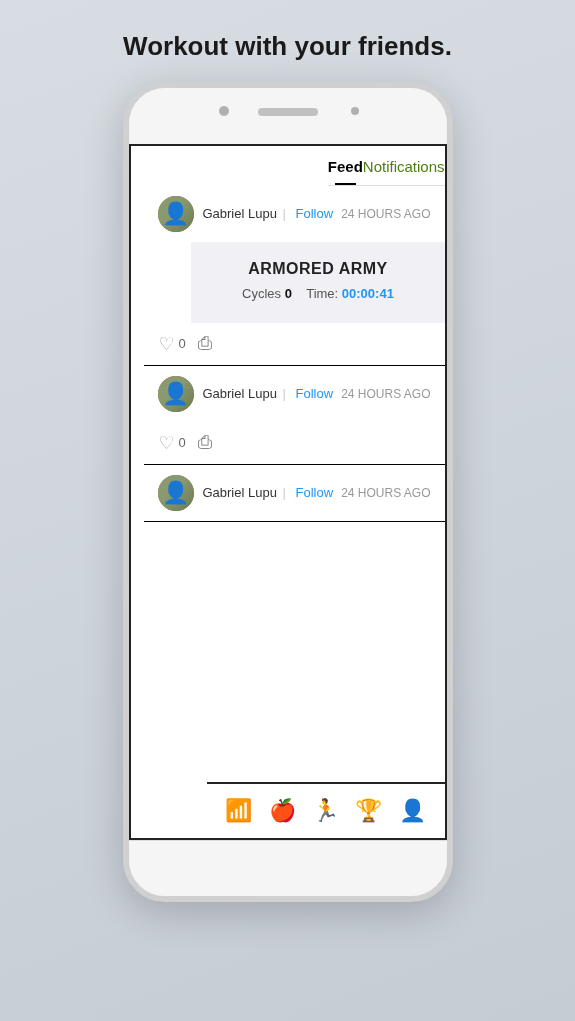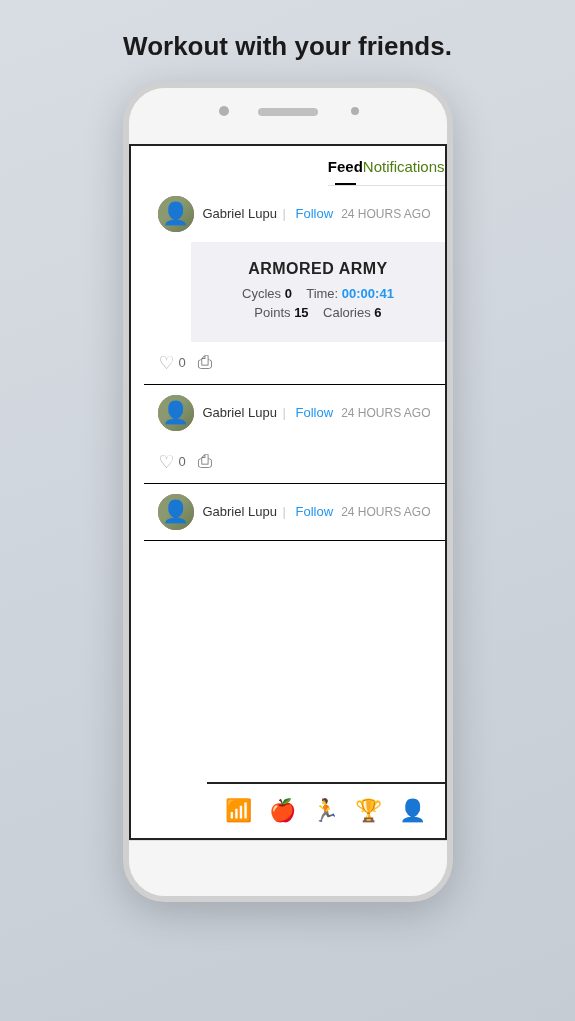--- a/index.html
+++ b/index.html
@@ -330,25 +330,20 @@
           </span>
           <span class="post-time">24 HOURS AGO</span>
         </div>
         <div class="post-body">
           <div class="workout-name">ARMORED ARMY</div>
           <div class="workout-stats">
             <span class="label">Cycles</span>&nbsp;<span class="value">0</span>
             &nbsp;&nbsp;
             <span class="label">Time:</span>&nbsp;<span class="time-value">00:00:41</span>
           </div>
-          <div class="workout-stats">
-            <span class="label">Points</span>&nbsp;<span class="value">15</span>
-            &nbsp;&nbsp;
-            <span class="label">Calories</span>&nbsp;<span class="value">6</span>
-          </div>
         </div>
         <div class="post-actions">
           <div class="like-btn">
             <span class="heart-icon">♡</span>
             <span>0</span>
           </div>
           <span class="share-icon">⎙</span>
         </div>
       </div>
 

